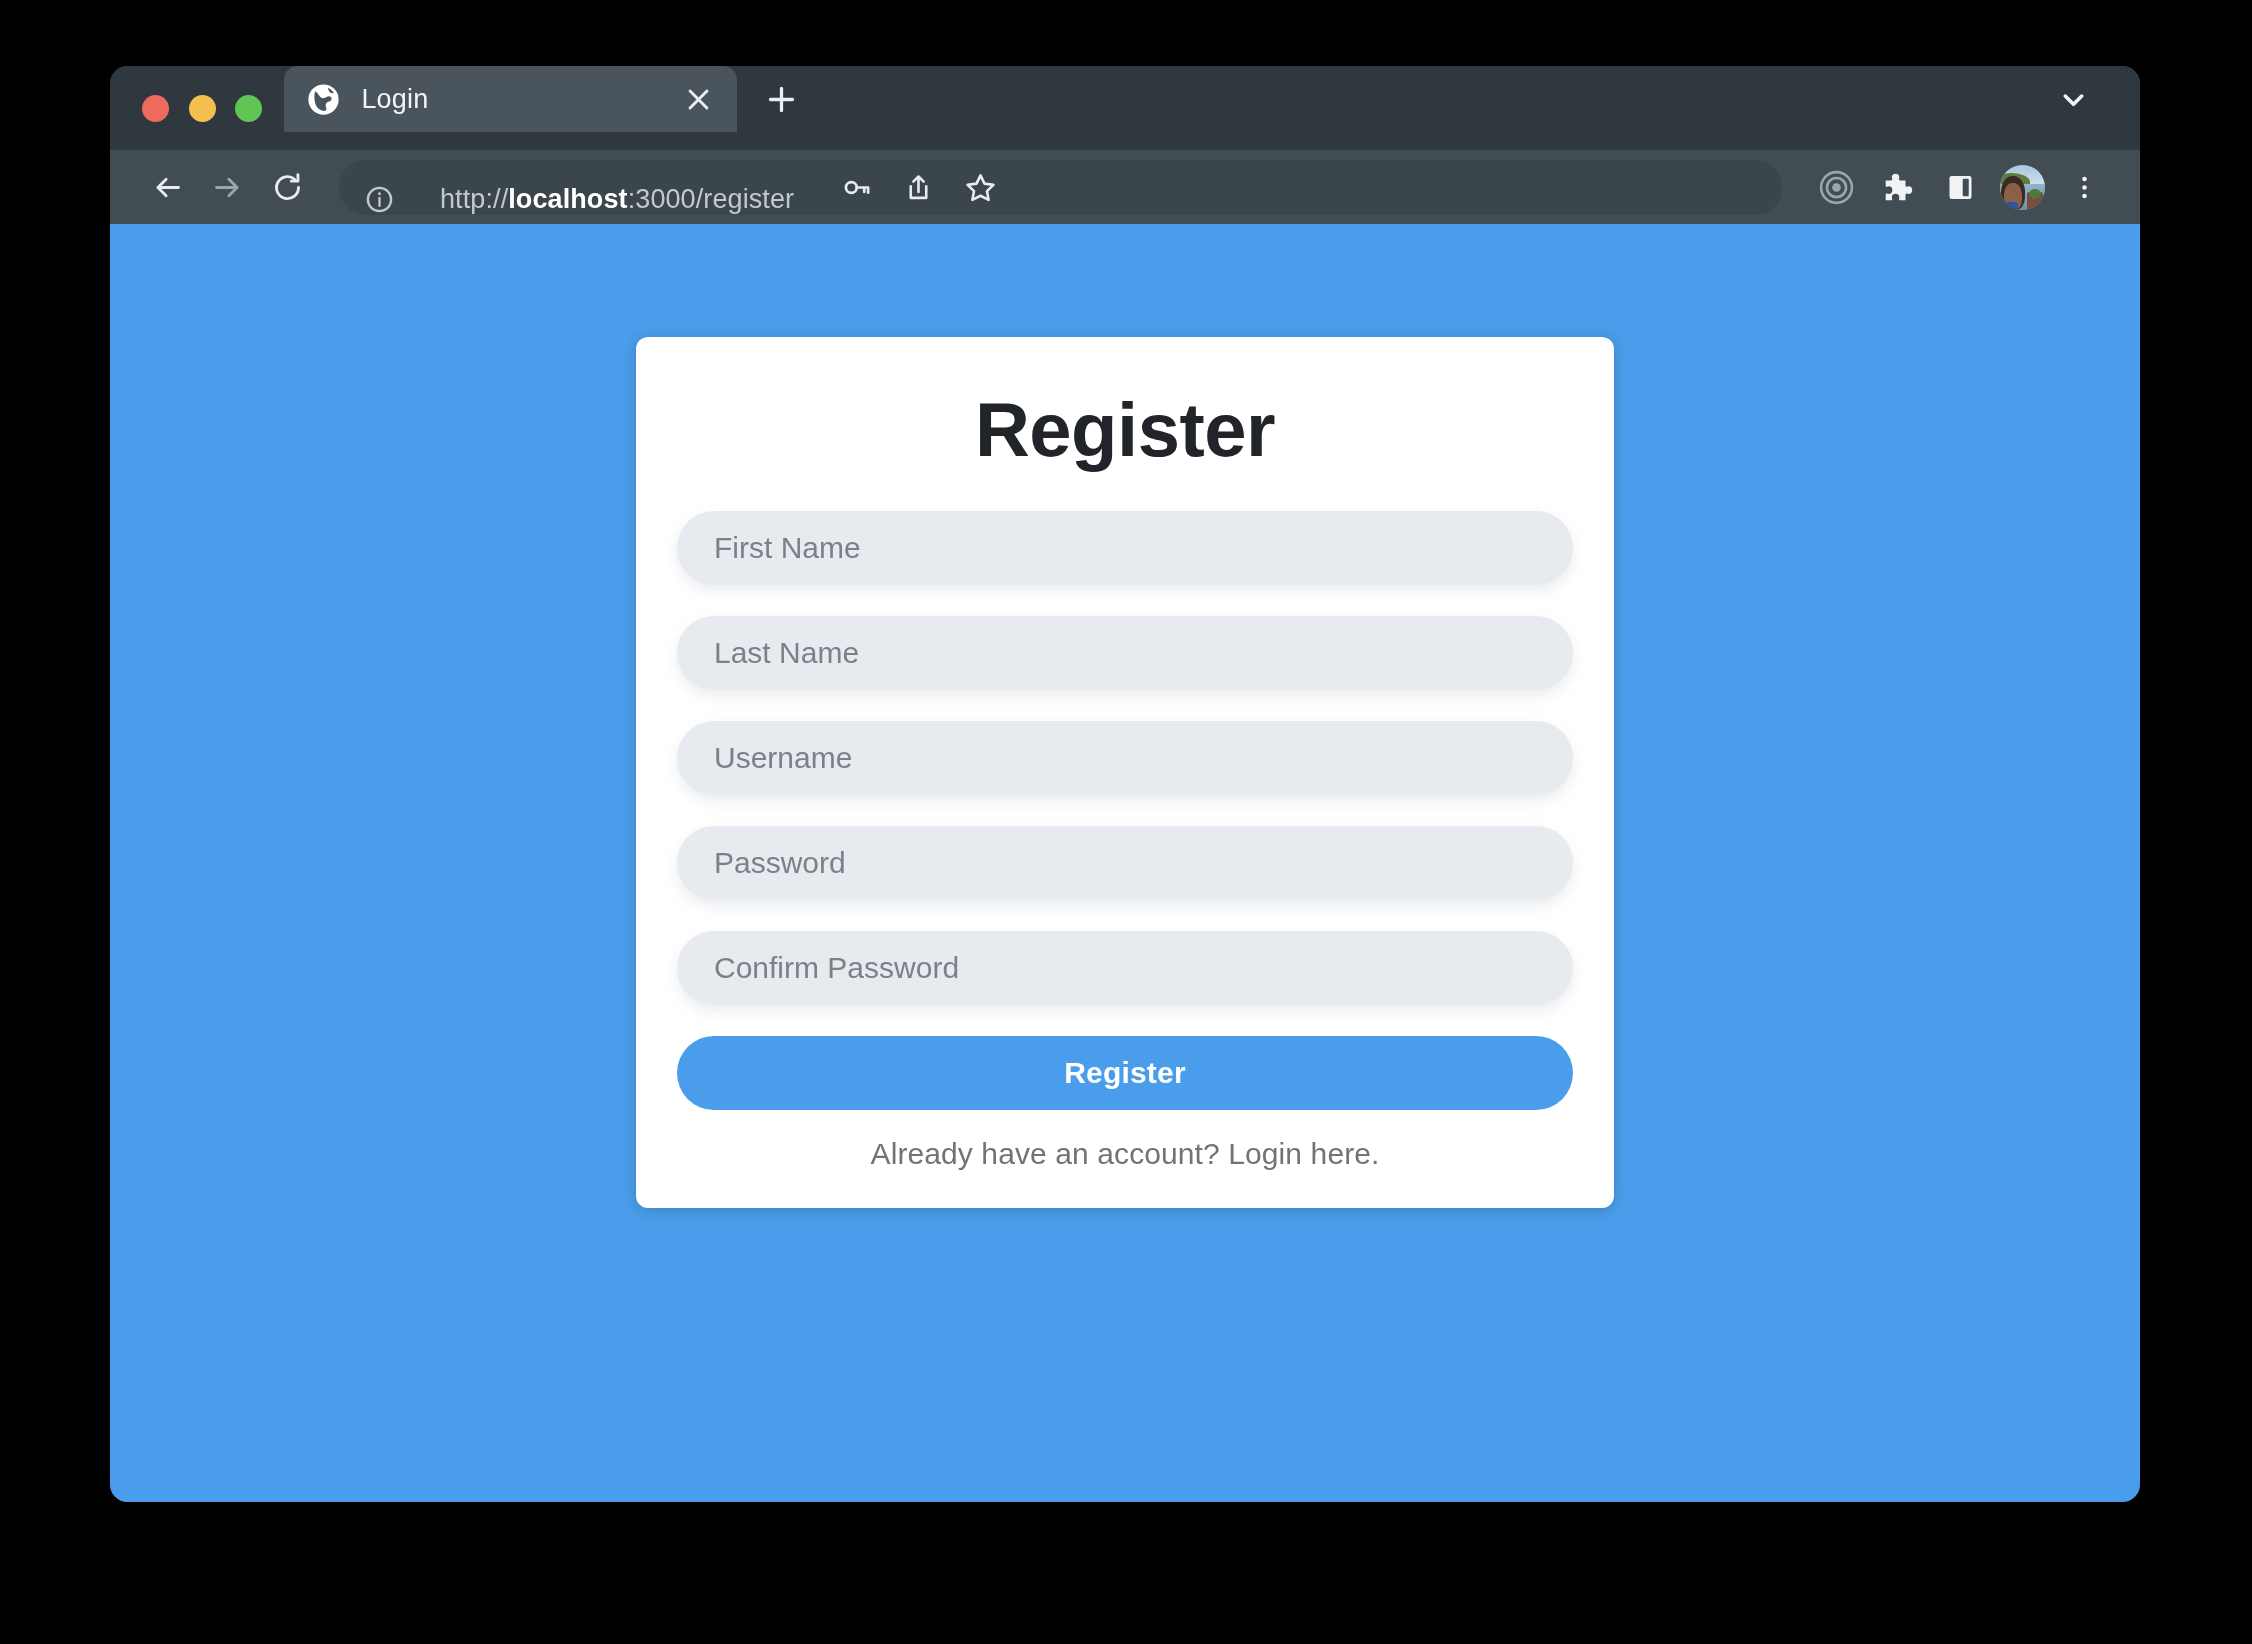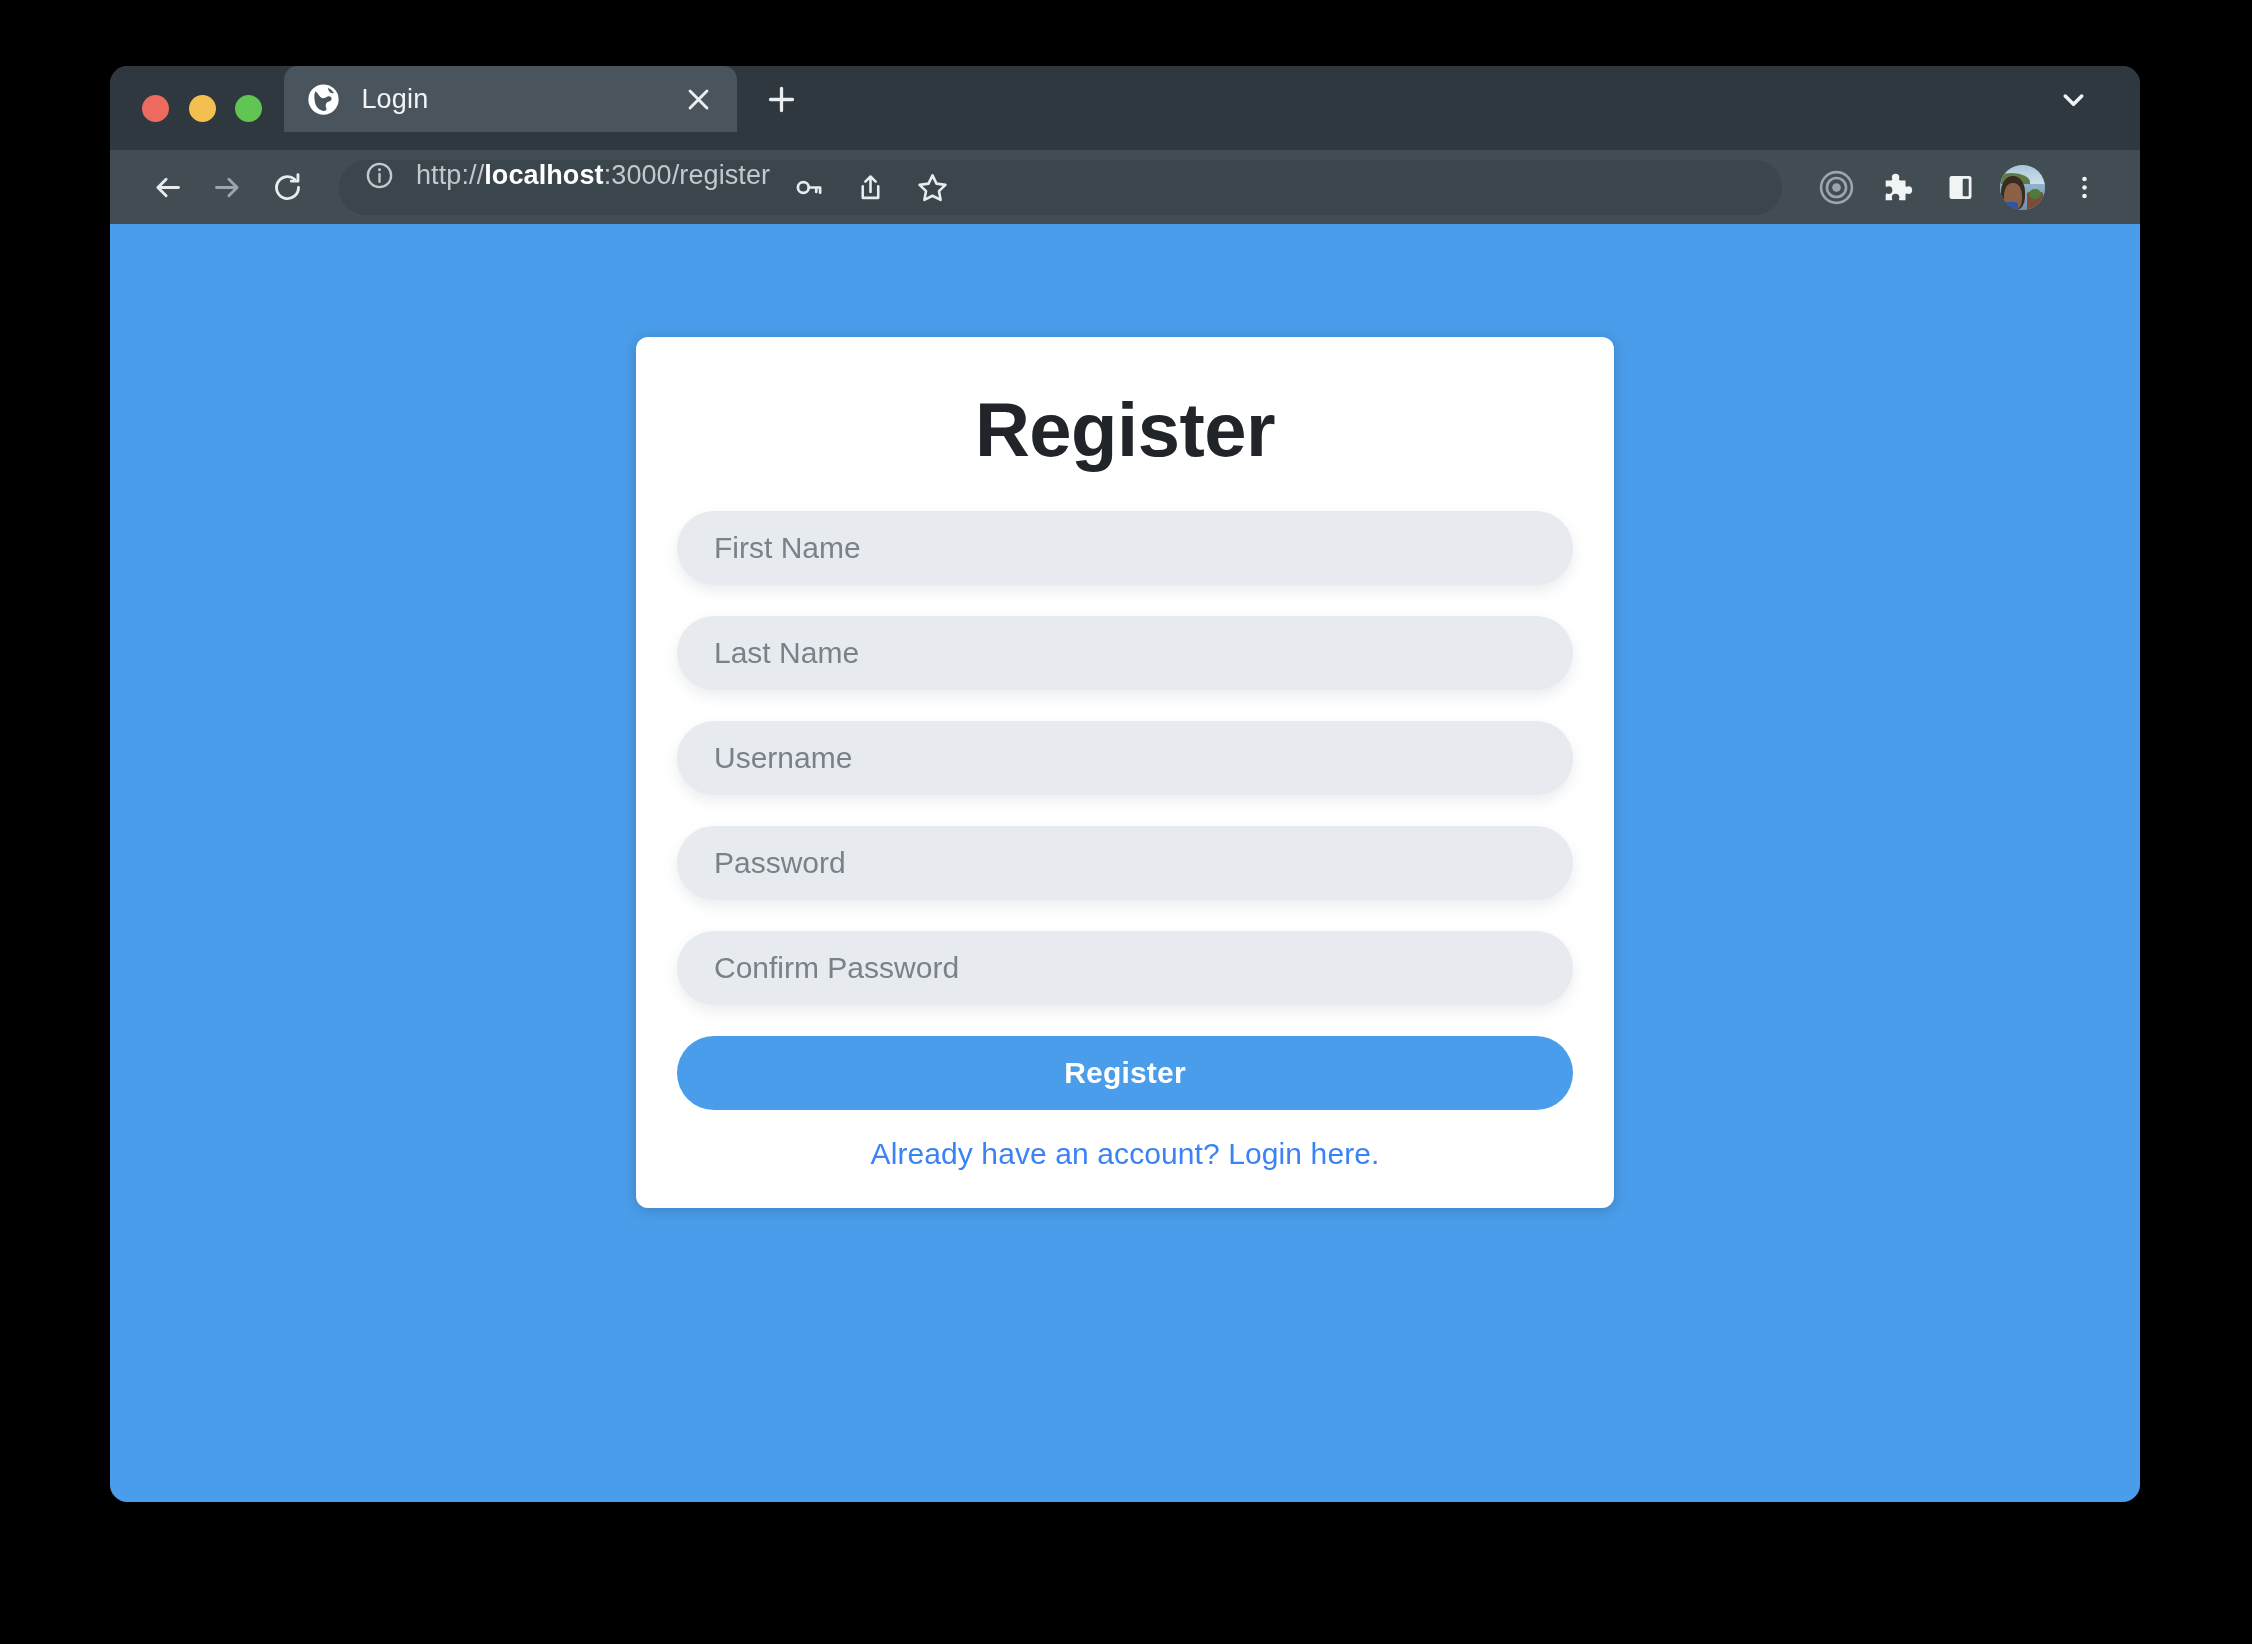--- a/index.html
+++ b/index.html
@@ -139,24 +139,25 @@
     border-radius: 50%;
   }
 
   .omnibox {
     flex: 1;
     height: 55px;
     margin: 0 9.8px 0 21.5px;
     background: #3a454c;
     border-radius: 27px;
     display: flex;
-    align-items: flex-start;
+    align-items: flex-end;
     padding: 0 17.6px 0 25px;
     box-sizing: border-box;
     min-width: 0;
+    gap: 24px;
   }
 
   .info-icon { width: 31px; height: 31px; flex: none; }
 
   .url {
     margin-left: 21.5px;
     font-size: 27px;
     color: #c2c9ce;
     white-space: nowrap;
     overflow: hidden;
@@ -275,21 +276,21 @@
     cursor: pointer;
     display: block;
     margin-top: 7.8px;
   }
 
   .login-link-wrap {
     text-align: center;
     margin-top: 27px;
   }
   .login-link {
-    color: #3b82f6;
+    color: #737373;
     font-size: 30px;
     text-decoration: none;
     letter-spacing: 0.1px;
   }
 
   .ico { display: block; }
 </style>
 </head>
 <body>
 

